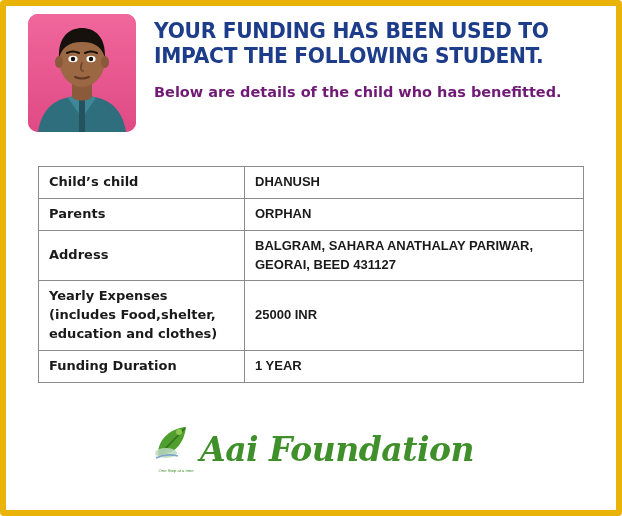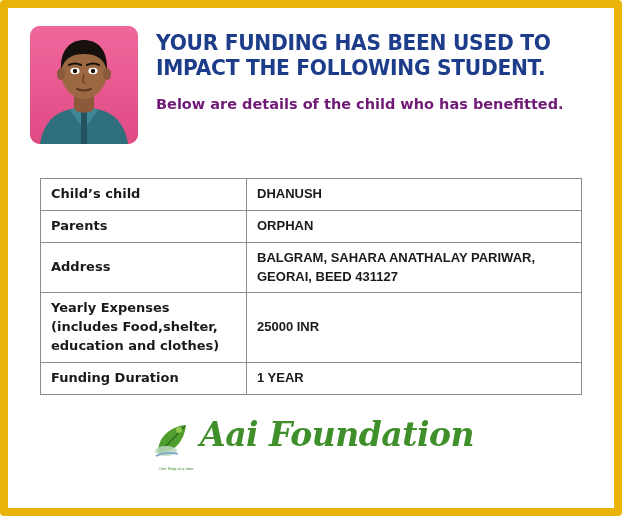--- a/index.html
+++ b/index.html
@@ -9,23 +9,23 @@
   }
   body {
     width: 622px; height: 516px;
     font-family: "Liberation Sans", sans-serif;
     overflow: hidden;
   }
   .card {
     position: relative;
     width: 622px; height: 516px;
     background: #ffffff;
-    border: 8px solid #eab308;
+    border: 6px solid #eab308;
     border-radius: 4px;
-    padding: 14px 22px 10px 22px;
+    padding: 4px 22px 10px 22px;
   }
   .header {
     display: flex;
     align-items: flex-start;
     gap: 18px;
     margin-top: 4px;
   }
   .photo-wrap {
     width: 108px;
     height: 118px;
@@ -87,21 +87,21 @@
     font-size: 13px;
     line-height: 1.45;
     font-weight: bold;
   }
   .value-line { display: block; }
   .footer {
     position: absolute;
     left: 0; right: 0;
     bottom: 44px;
     display: flex;
-    align-items: flex-start;
+    align-items: flex-end;
     justify-content: center;
     gap: 6px;
   }
   .logo-mark {
     width: 46px; height: 46px;
     position: relative;
     flex: 0 0 46px;
   }
   .logo-text {
     font-family: "DejaVu Serif", serif;

